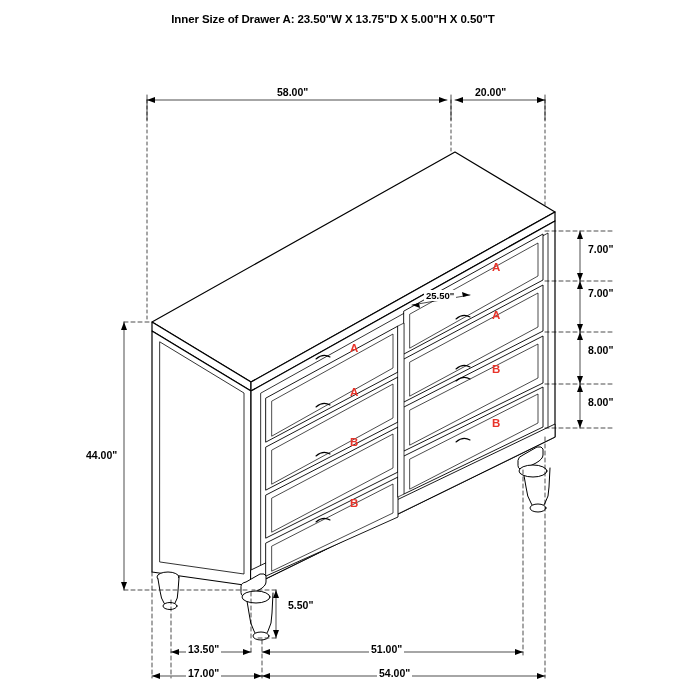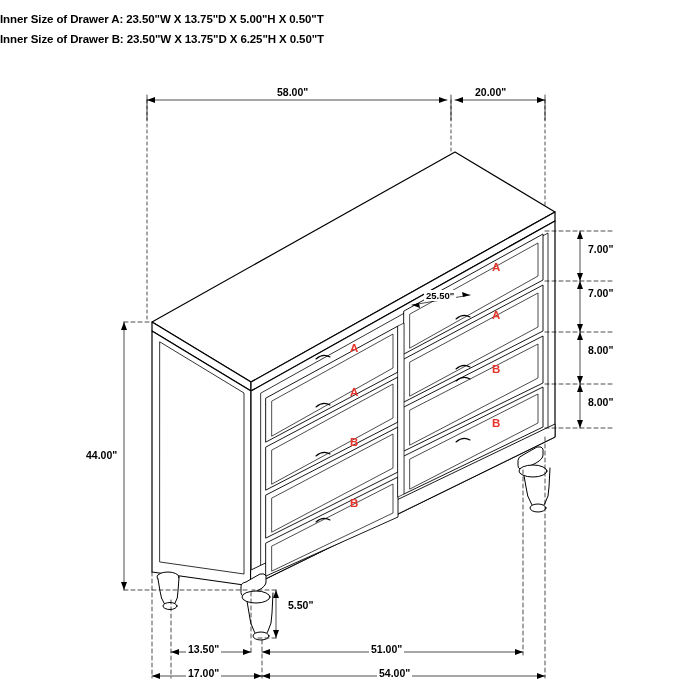--- a/index.html
+++ b/index.html
@@ -13,20 +13,21 @@
     height: 700px;
     background: #ffffff;
     font-family: "Liberation Sans", sans-serif;
     color: #000000;
     overflow: hidden;
   }
   .hdr {
     position: absolute;
     left: 0;
     width: 666px;
+    text-align: center;
     font-size: 11.5px;
     font-weight: bold;
     letter-spacing: -0.1px;
     color: #000;
   }
   #hdr1 { top: 13px; }
   #hdr2 { top: 33px; }
 
   svg#art {
     position: absolute;
@@ -53,21 +54,20 @@
     background: #ffffff;
     padding: 0 2px;
   }
 </style>
 </head>
 <body>
 
 <div id="page">
 
   <div class="hdr" id="hdr1">Inner Size of Drawer A: 23.50"W X 13.75"D X 5.00"H X 0.50"T</div>
-  <div class="hdr" id="hdr2">Inner Size of Drawer B: 23.50"W X 13.75"D X 6.25"H X 0.50"T</div>
 
   <svg id="art" viewBox="0 0 700 700">
     <g fill="none" stroke="#000" stroke-width="1" stroke-linejoin="round" stroke-linecap="round">
 
       <g stroke-width="0.7" stroke-dasharray="0">
 
         <line x1="147" y1="100" x2="447" y2="100"></line>
 
         <line x1="455" y1="100" x2="545" y2="100"></line>
 

